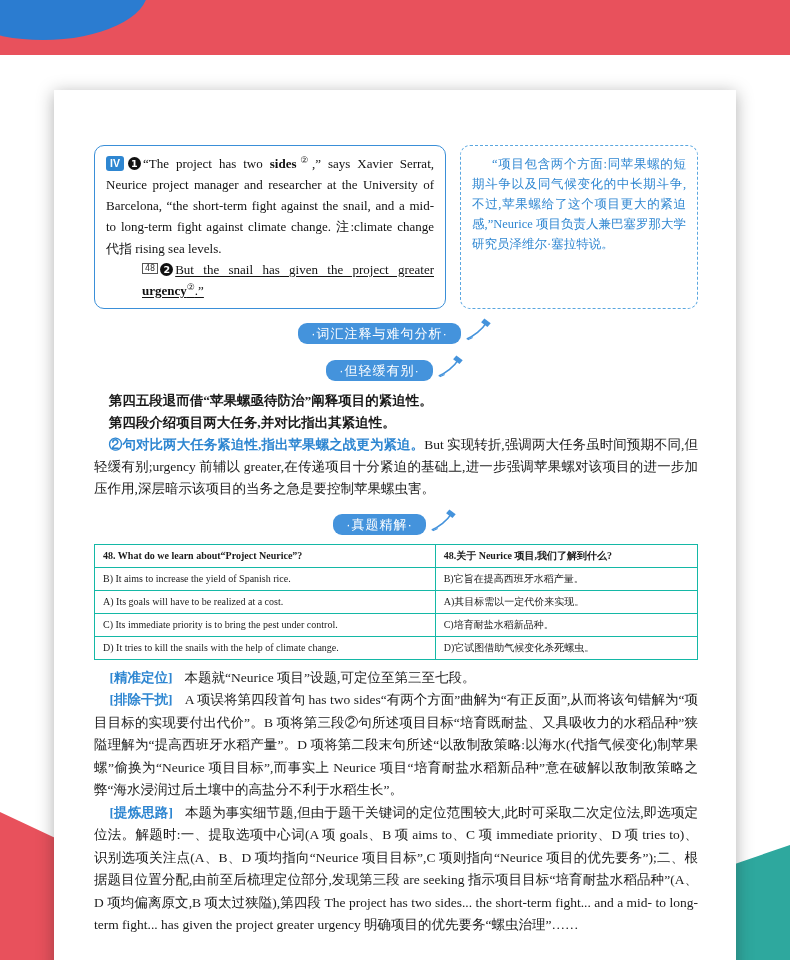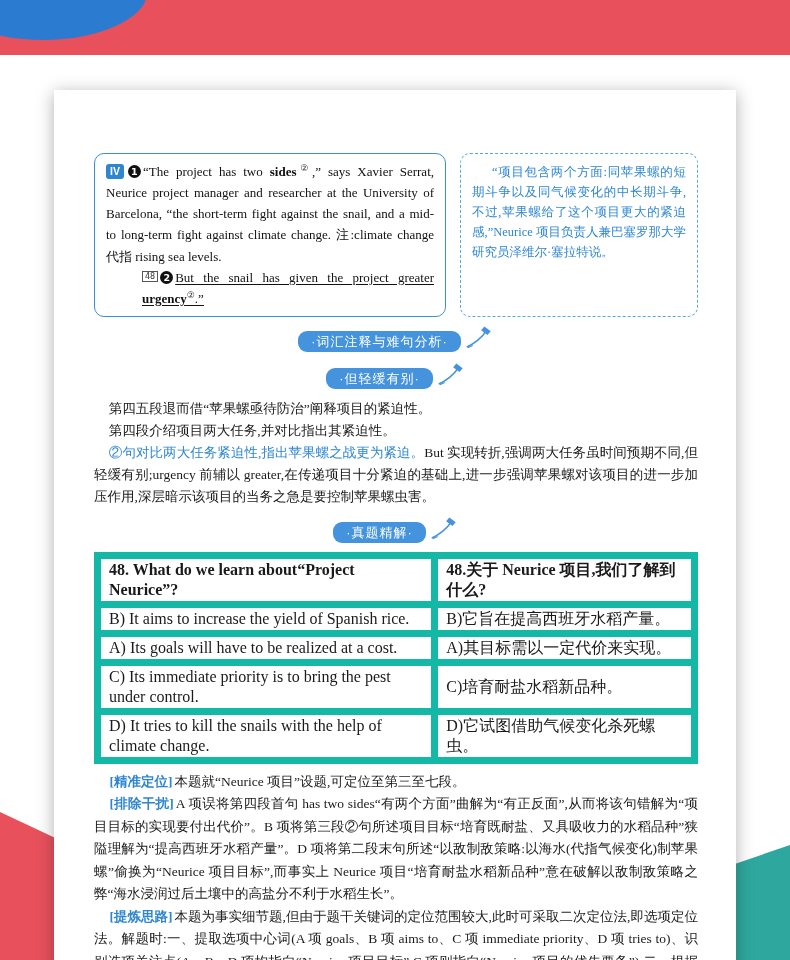--- a/index.html
+++ b/index.html
@@ -24,21 +24,21 @@
          clip-path:polygon(0 0,0 100%,100% 100%);}
   .bg-br{position:absolute;bottom:0;right:0;width:335px;height:115px;background:var(--teal);
          clip-path:polygon(100% 0,100% 100%,0 100%);}
   
   .page{
     position:absolute;left:54px;top:90px;width:682px;height:892px;background:#fff;
     box-shadow:0 3px 16px rgba(30,30,30,.35);
     padding:55px 38px 0 40px;
   }
   
-  .pass-row{display:flex;gap:14px;align-items:stretch;margin-top:8px;}
+  .pass-row{display:flex;gap:14px;align-items:stretch;}
   .box-en{
     width:352px;border:1.6px solid var(--blue-border);border-radius:10px;
     padding:7px 11px;font-family:"Liberation Serif","DejaVu Serif",serif;
     font-size:13px;line-height:1.62;text-align:justify;color:#111;
   }
   .box-zh{
     flex:1;border:1.6px dashed #5aa7e0;border-radius:10px;
     padding:8px 11px;color:var(--blue);font-size:12.5px;line-height:1.6;
     text-align:justify;text-indent:1.6em;
     font-family:"Liberation Serif","DejaVu Serif",serif;
@@ -61,32 +61,32 @@
   
   .notes{display:flex;align-items:center;margin-top:3px;
          font-family:"Liberation Serif","DejaVu Serif",serif;font-size:13px;color:#111;}
   .notes .n1{width:48%;}
   .notes .nico{width:4%;text-align:center;}
   .notes .n2{flex:1;}
   
   .disc{margin-top:4px;}
   .disc p{margin:0;font-size:13.5px;line-height:22px;text-align:justify;text-indent:1.1em;
           color:var(--ink);font-family:"Liberation Serif","DejaVu Serif",serif;}
-  .lead{color:var(--blue);font-weight:normal;}
+  .lead{color:var(--blue);font-weight:bold;}
   
   .qtable{width:100%;border-collapse:collapse;margin-top:7px;}
-  .qtable td{border:7px solid #14b8a6;padding:1px 8px;font-size:16px;line-height:20px;vertical-align:middle;}
+  .qtable td{border:1px solid #14b8a6;padding:1px 8px;font-size:10px;line-height:20px;vertical-align:middle;}
   .qtable td.en{font-family:"Liberation Serif","DejaVu Serif",serif;width:56.5%;}
   .qtable td.zh{font-family:"Liberation Serif","DejaVu Serif",serif;}
   .qtable tr.head td{font-weight:bold;}
   
   .ans{margin-top:7px;}
   .ans p{margin:0;font-size:13.5px;line-height:22.5px;text-align:justify;text-indent:1.15em;
          color:var(--ink);font-family:"Liberation Serif","DejaVu Serif",serif;}
-  .albl{color:var(--blue);font-weight:bold;margin-right:2px;}
+  .albl{color:var(--blue);font-weight:bold;margin-right:12px;}
   .alead{color:var(--blue);font-weight:bold;}
 </style>
 </head>
 <body>
 
 <div class="bg-top"></div>
 <div class="bg-circle"></div>
 <div class="bg-bl"></div>
 <div class="bg-br"></div>
 

